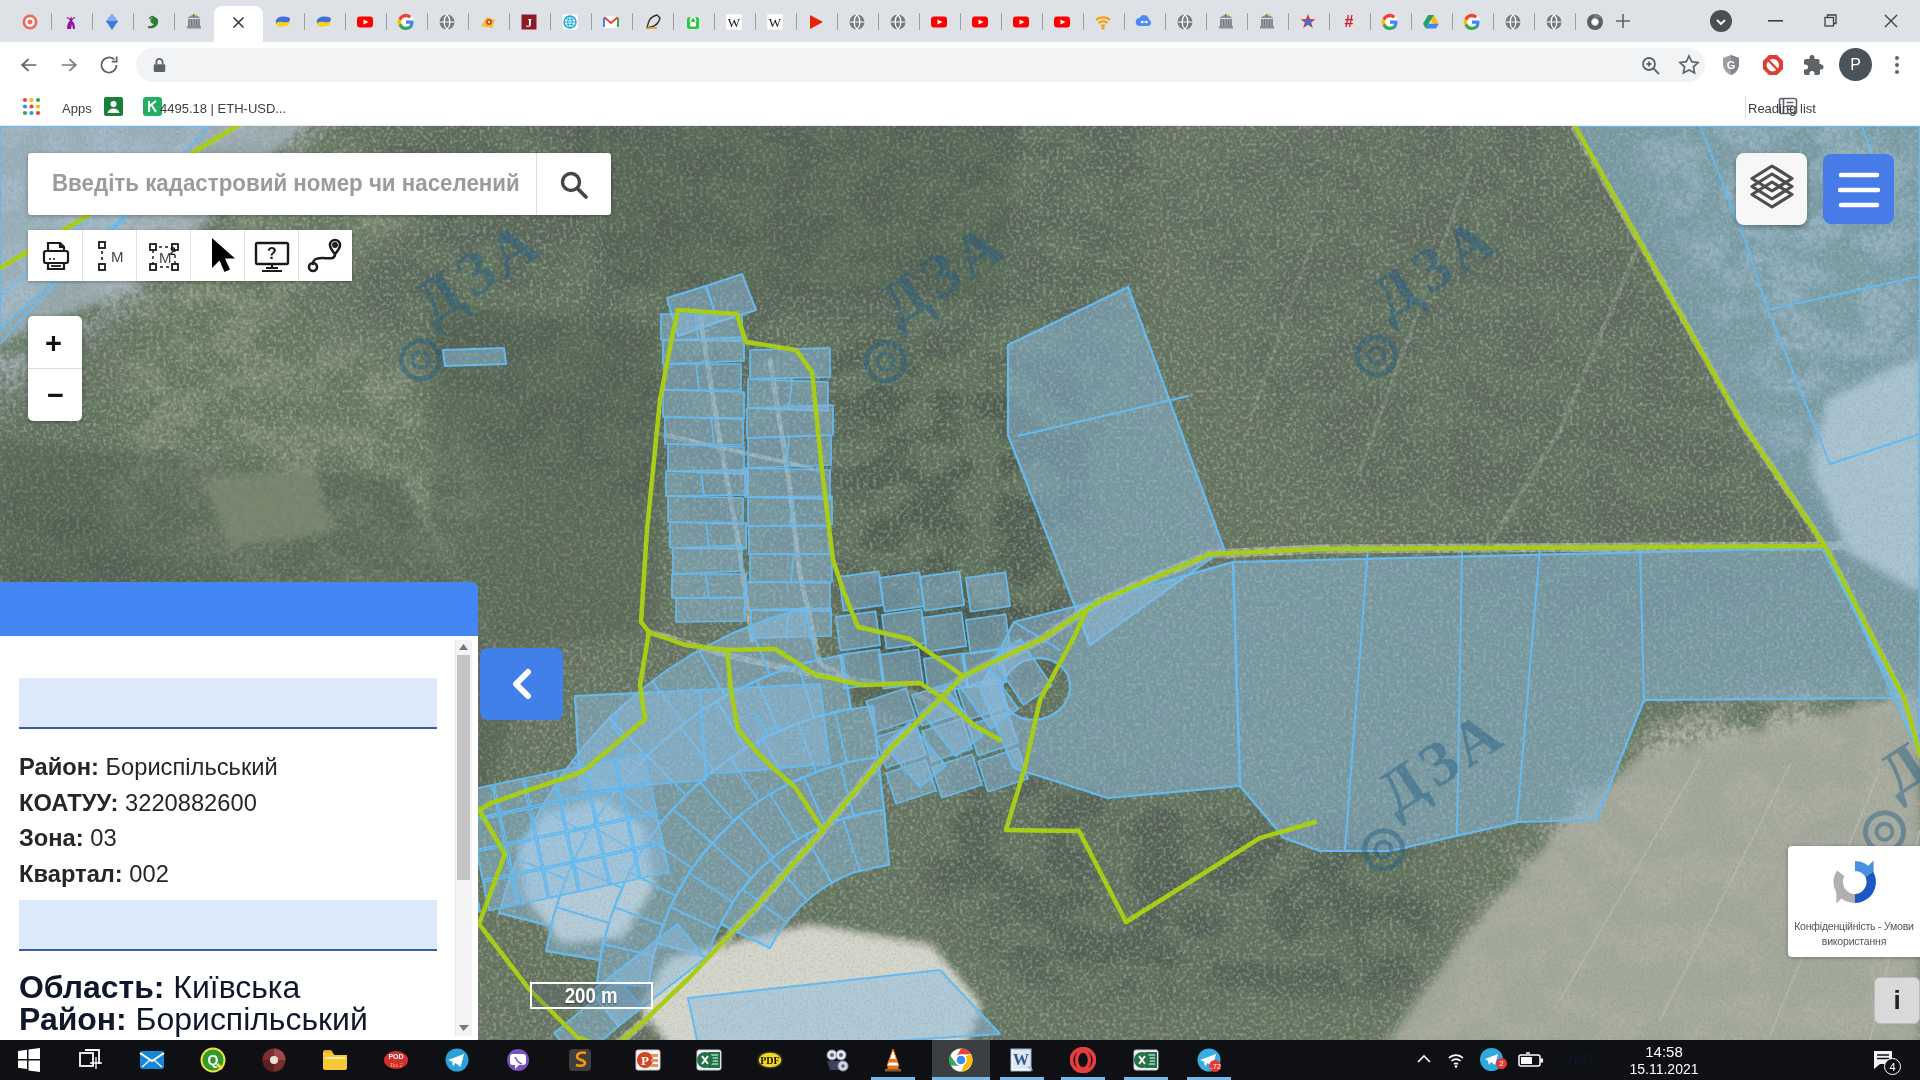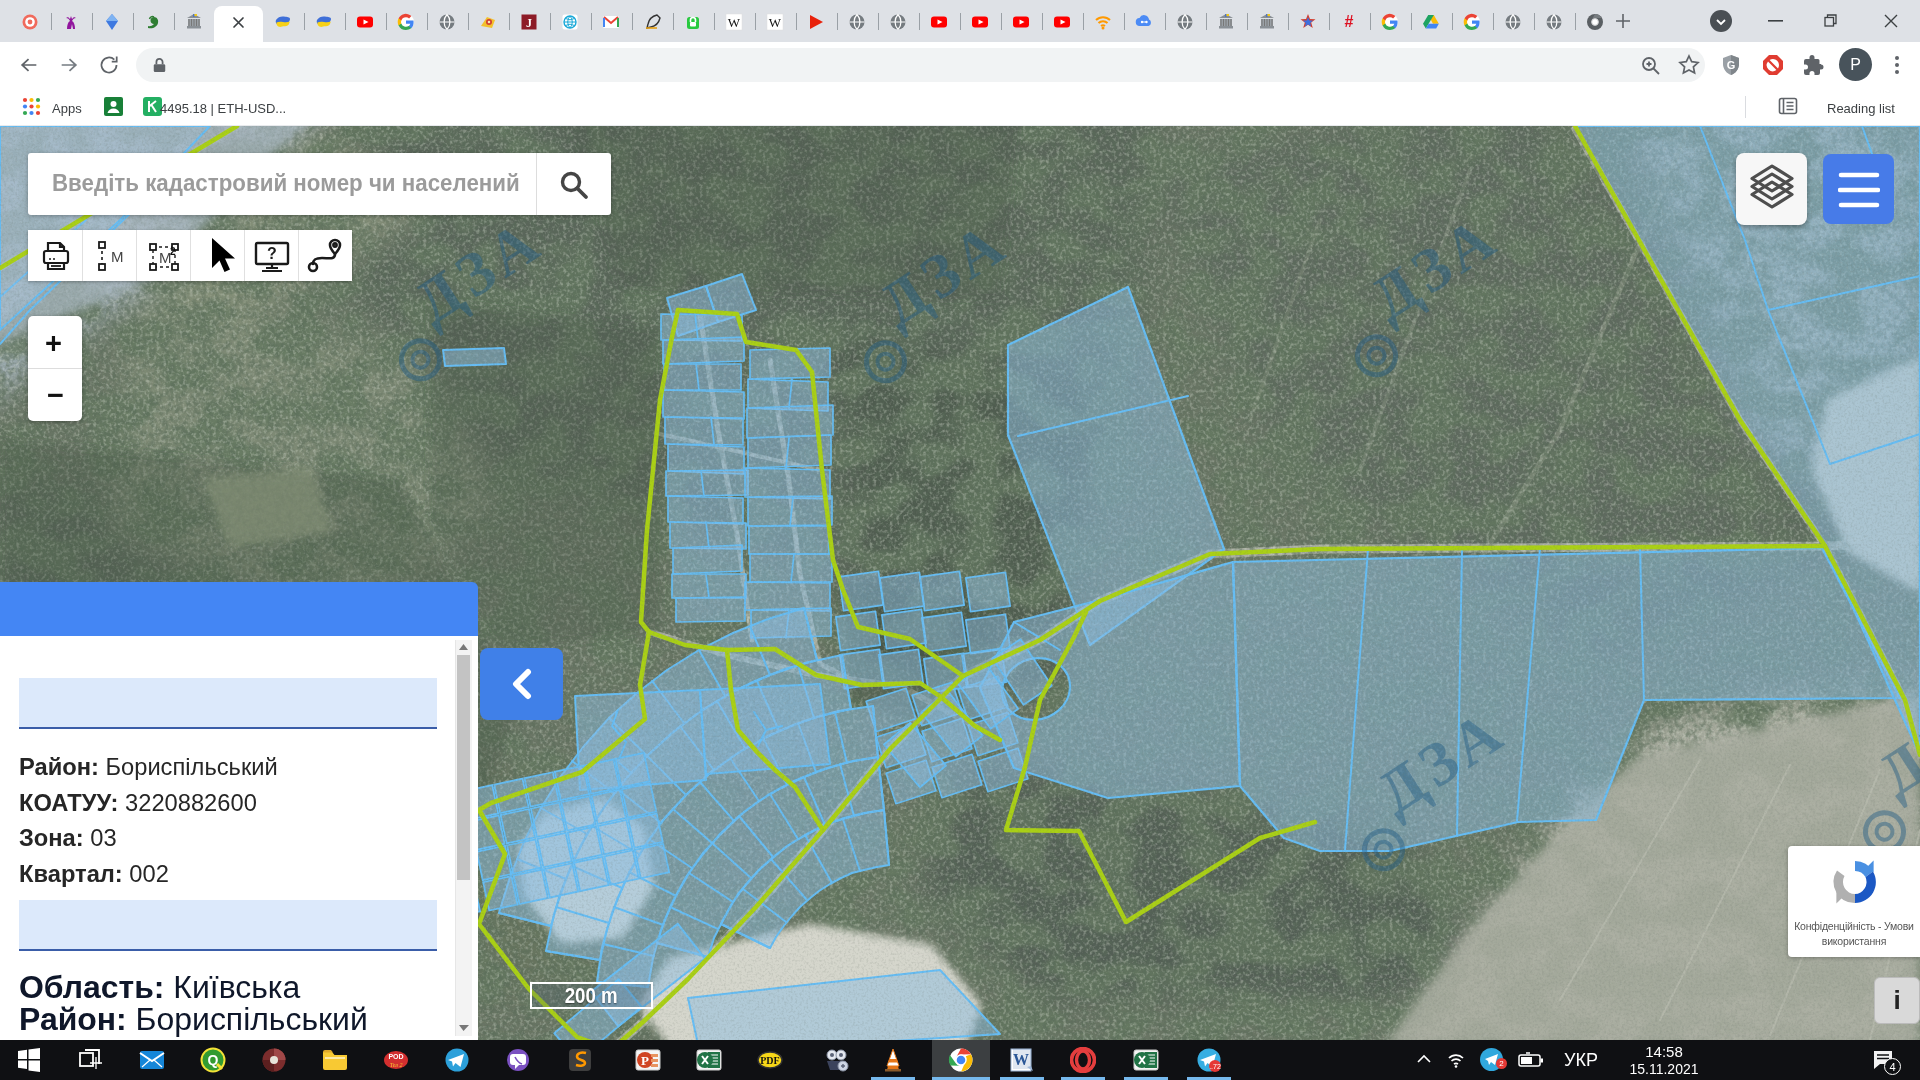--- a/index.html
+++ b/index.html
@@ -710,38 +710,38 @@
   <circle cx="3" cy="3" r="2.1" fill="#ea4335"></circle>
       <circle cx="9.5" cy="3" r="2.1" fill="#fbbc05"></circle>
       <circle cx="16" cy="3" r="2.1" fill="#34a853"></circle>
   <circle cx="3" cy="9.5" r="2.1" fill="#4285f4"></circle>
       <circle cx="9.5" cy="9.5" r="2.1" fill="#ea4335"></circle>
       <circle cx="16" cy="9.5" r="2.1" fill="#fbbc05"></circle>
   <circle cx="3" cy="16" r="2.1" fill="#34a853"></circle>
       <circle cx="9.5" cy="16" r="2.1" fill="#4285f4"></circle>
       <circle cx="16" cy="16" r="2.1" fill="#ea4335"></circle>
 </svg>
-<div class="bmtxt" style="left:52px">Apps</div>
+<div class="bmtxt" style="left:62px">Apps</div>
 <svg class="abs" style="left:104px;top:97px" width="19" height="19" viewBox="0 0 19 19">
       <rect width="19" height="19" rx="2" fill="#188038"></rect>
       <circle cx="9.5" cy="7" r="3" fill="#fff"></circle>
       <path d="M3.5 16c.8-3 3-4.5 6-4.5s5.2 1.5 6 4.5z" fill="#fff"></path>
     </svg>
 <svg class="abs" style="left:143px;top:97px" width="19" height="19" viewBox="0 0 19 19">
       <rect width="19" height="19" rx="3" fill="#23af62"></rect>
       <path d="M6 4v11M6 9.5L13 4M8.5 8L13 15" stroke="#fff" stroke-width="2" fill="none"></path>
     </svg>
 <div class="bmtxt" style="left:160px">4495.18 | ETH-USD...</div>
 <div class="abs" style="left:1745px;top:96px;width:1px;height:22px;background:#dadce0"></div>
 <svg class="abs" style="left:1778px;top:96px" width="20" height="20" viewBox="0 0 20 20" fill="none" stroke="#5f6368" stroke-width="1.6">
       <rect x="1.5" y="2.5" width="17" height="15" rx="2"></rect>
       <path d="M5.5 2.5v15"></path>
       <path d="M8.5 6.5h7M8.5 10h7M8.5 13.5h7" stroke-width="1.4"></path>
     </svg>
-<div class="bmtxt" style="left:1827px">Reading list</div>
+<div class="bmtxt" style="left:1748px">Reading list</div>
 
 <div class="abs" style="left:0;top:1040px;width:1920px;height:40px;background:#0f1013"></div>
 <div class="abs" style="left:932px;top:1040px;width:58px;height:40px;background:#3c3f41"></div>
 <svg class="tbi" style="left:16px" width="26" height="26" viewBox="0 0 26 26">
       <path d="M2 4l9-1.3V12H2zM12.5 2.5L24 1v11H12.5zM2 13.5h9V22L2 20.7zM12.5 13.5H24V25l-11.5-1.6z" fill="#fff"></path>
     </svg>
     <svg class="tbi" style="left:77px" width="26" height="26" viewBox="0 0 26 26">
       <rect x="3" y="6" width="13" height="13" fill="none" stroke="#fff" stroke-width="1.8"></rect>
       <path d="M8 3h14v14" fill="none" stroke="#fff" stroke-width="1.8"></path>
       <path d="M19 10v12M13 16h12" stroke="#fff" stroke-width="1.3"></path>
@@ -850,21 +850,21 @@
       <path d="M4 13l16-6-3.5 13-5-4-2.5 3.5-1-5z" fill="#fff"></path>
       <circle cx="19" cy="19" r="6" fill="#e53935"></circle>
       <text x="19" y="22" font-size="7" fill="#fff" text-anchor="middle" font-family="Liberation Sans">..72</text>
     </svg>
     <div class="ult" style="left:871px;width:44px"></div>
     <div class="ult" style="left:932px;width:58px"></div>
     <div class="ult" style="left:1000px;width:44px"></div>
     <div class="ult" style="left:1061px;width:44px"></div>
     <div class="ult" style="left:1124px;width:44px"></div>
     <div class="ult" style="left:1187px;width:44px"></div>
-<div class="abs" style="left:1564px;top:1040px;color:#ffffff;font-size:18px;line-height:40px">УКР</div>
+<div class="abs" style="left:1564px;top:1040px;color:#0f172a;font-size:15px;line-height:40px">УКР</div>
 <div class="abs" style="left:1614px;top:1043px;color:#fff;font-size:15px;text-align:center;width:100px">
       <div>14:58</div>
       <div style="font-size:14px;margin-top:1px">15.11.2021</div>
     </div>
 <svg class="abs" style="left:1416px;top:1053px" width="16" height="14" viewBox="0 0 16 14">
       <path d="M2 9l6-6 6 6" stroke="#fff" stroke-width="1.6" fill="none"></path>
     </svg>
 <svg class="abs" style="left:1446px;top:1050px" width="20" height="20" viewBox="0 0 20 20" fill="none" stroke="#fff">
       <path d="M3 8a10 10 0 0114 0" stroke-width="1.7"></path>
       <path d="M5.5 11a6.5 6.5 0 019 0" stroke-width="1.7"></path>

